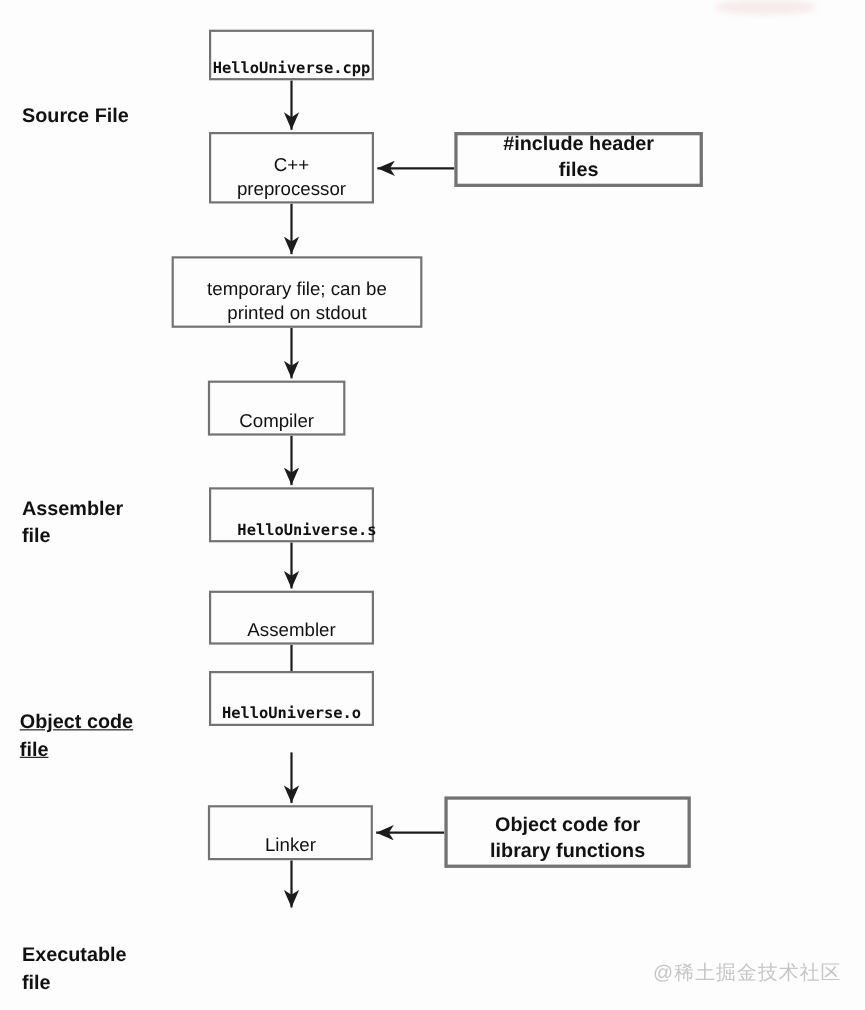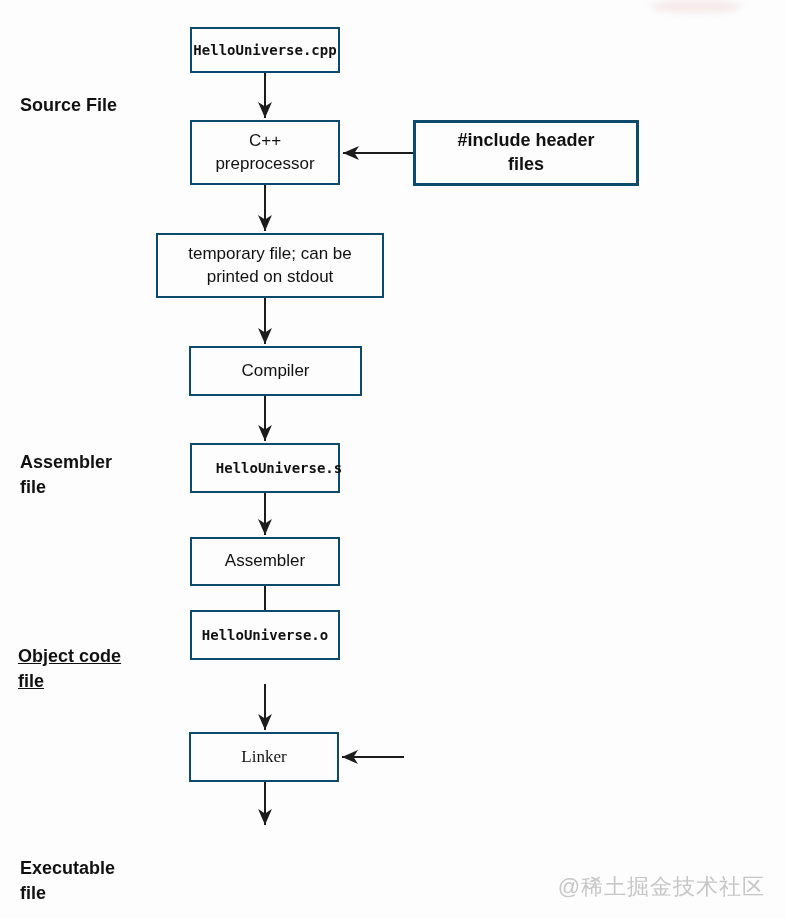--- a/index.html
+++ b/index.html
@@ -17,24 +17,24 @@
   }
   .arrow-layer {
     position: absolute;
     left: 0; top: 0;
     width: 786px; height: 918px;
     pointer-events: none;
   }
   .node {
     position: absolute;
     box-sizing: border-box;
-    border: 2px solid #0c4a6e;
+    border: 2px solid #737373;
     background: #fdfdfd;
     display: flex;
-    align-items: center;
+    align-items: flex-end;
     justify-content: center;
     text-align: center;
     color: #111111;
     font-size: 17px;
     line-height: 1.3;
   }
   .node .lbl { white-space: pre-line; }
   .mono .lbl {
     font-family: "DejaVu Sans Mono", "Liberation Mono", monospace;
     font-weight: bold;
@@ -52,21 +52,21 @@
     font-weight: bold;
     font-size: 18px;
     line-height: 1.38;
     color: #111111;
     white-space: pre-line;
   }
   .watermark {
     position: absolute;
     top: 872px;
     right: 21px;
-    font-size: 22px;
+    font-size: 18px;
     color: #c6c6c6;
     letter-spacing: 1px;
   }
   .smudge {
     position: absolute;
     left: 650px;
     top: 0px;
     width: 92px;
     height: 13px;
     background: rgba(243, 219, 219, 0.55);
@@ -106,46 +106,50 @@
   <div class="node" style="left:190px; top:120px; width:150px; height:65px;">
     <span class="lbl">C++
 preprocessor</span>
   </div>
 
   <div class="node" style="left:156px; top:233px; width:228px; height:65px;">
     <span class="lbl">temporary file; can be
 printed on stdout</span>
   </div>
 
-  <div class="node" style="left:189px; top:346px; width:173px; height:50px;">
+  <div class="node" style="left:189px; top:346px; width:125px; height:50px;">
     <span class="lbl">Compiler</span>
   </div>
 
   <div class="node mono" style="left:190px; top:443px; width:150px; height:50px;padding-left:28px;">
     <span class="lbl">HelloUniverse.s</span>
   </div>
 
   <div class="node" style="left:190px; top:537px; width:150px; height:49px;">
     <span class="lbl">Assembler</span>
   </div>
 
   <div class="node mono" style="left:190px; top:610px; width:150px; height:50px;">
     <span class="lbl">HelloUniverse.o</span>
   </div>
 
-  <div class="node" style="left:189px; top:732px; width:150px; height:50px;font-family:Liberation Serif, serif;">
+  <div class="node" style="left:189px; top:732px; width:150px; height:50px;">
     <span class="lbl">Linker</span>
   </div>
 
 
-  <div class="node sidebox" style="left:413px; top:120px; width:226px; height:66px;">
+  <div class="node sidebox" style="left:413px; top:120px; width:226px; height:50px;">
     <span class="lbl">#include header
 files</span>
   </div>
 
+  <div class="node sidebox" style="left:404px; top:724px; width:224px; height:65px;">
+    <span class="lbl">Object code for
+library functions</span>
+  </div>
 
   <div class="stage-label" style="left:20px; top:93px;  width:136px;">Source File</div>
 
   <div class="stage-label" style="left:20px; top:450px; width:134px;">Assembler
 file</div>
 
   <div class="stage-label" style="left:18px; top:644px; width:138px;text-decoration:underline;">Object code
 file</div>
 
   <div class="stage-label" style="left:20px; top:840px; width:134px;margin-top:16px;">Executable

